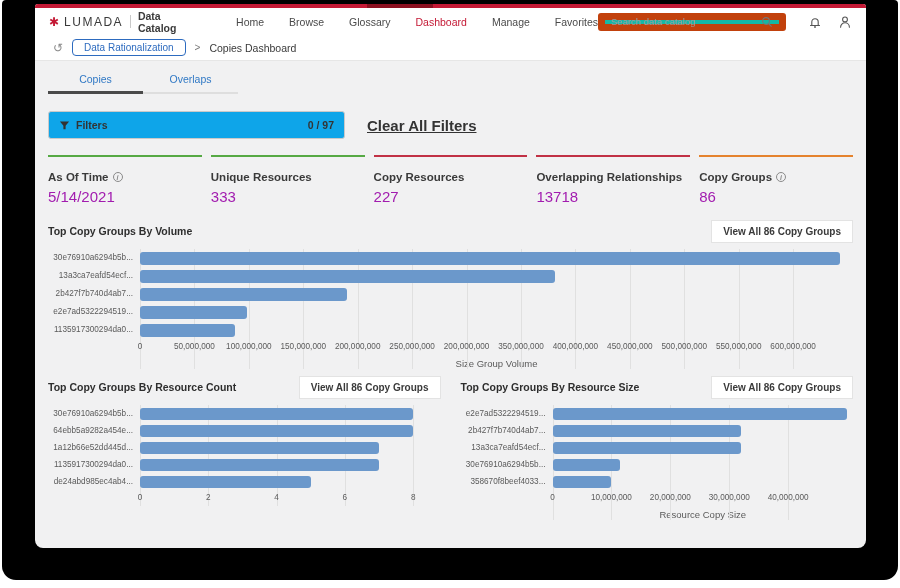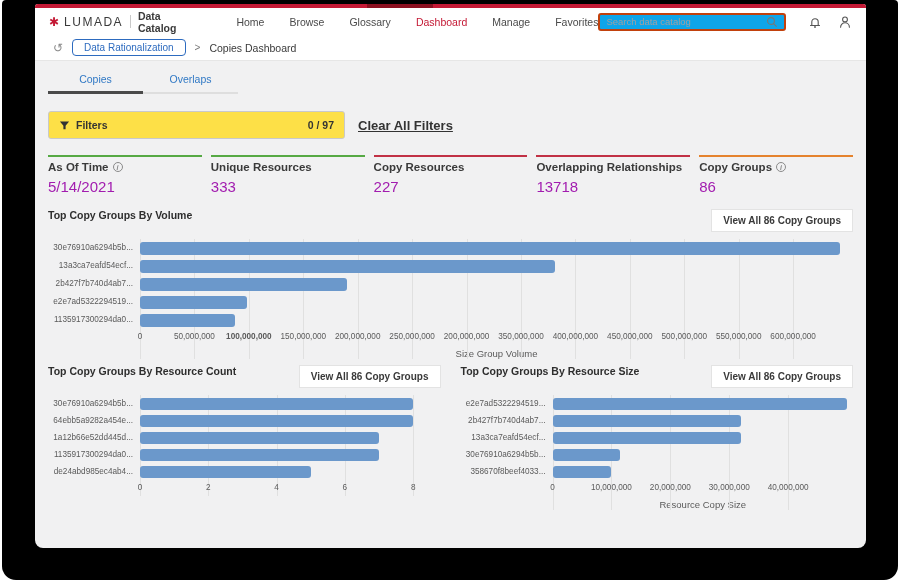--- a/index.html
+++ b/index.html
@@ -15,56 +15,56 @@
   
   .hdr { height:27px; background:#fff; display:flex; align-items:center; padding:0 14px; }
   .logo { display:flex; align-items:center; gap:5px; }
   .logo .burst { color:#c41935; font-size:12px; line-height:1; }
   .logo .lumada { font-size:12px; letter-spacing:1.5px; color:#3a3a3a; }
   .logo .div { width:1px; height:13px; background:#c9c9c9; margin:0 2px; }
   .logo .dc { font-size:10.5px; font-weight:bold; color:#3a3a3a; }
   .nav { display:flex; gap:25px; margin-left:46px; }
   .nav .item { font-size:10.5px; color:#4a4a4a; cursor:pointer; }
   .nav .item.active { color:#c41935; }
-  .search { margin-left:auto; width:202px; height:18px; border:2px solid #c2410c; border-radius:3px; background:#0ea5e9; display:flex; align-items:center; padding:0 6px; }
+  .search { margin-left:auto; width:202px; height:18px; border:7px solid #c2410c; border-radius:3px; background:#14b8a6; display:flex; align-items:center; padding:0 6px; }
   .search input { border:none; outline:none; flex:1; font-size:9.5px; color:#444; font-family:"Liberation Sans",sans-serif; background:transparent; }
   .search input::placeholder { color:#a0a0a0; }
   .hdr-icons { display:flex; align-items:center; gap:16px; margin-left:22px; }
 
   
   .crumb { height:26px; background:#fff; border-bottom:1px solid #e6e6e6; display:flex; align-items:center; padding:0 18px; gap:9px; }
   .hist { color:#8a8a8a; font-size:12px; line-height:1; cursor:pointer; }
   .chip { border:1.5px solid #2d6bbf; color:#2d6bbf; font-size:10px; padding:2px 11px; border-radius:4px; background:#fff; cursor:pointer; }
   .sep { color:#7a7a7a; font-size:10px; }
   .cur { color:#3a3a3a; font-size:10.5px; }
 
   .content { padding:0 13px; }
 
   
   .tabs { display:flex; margin-top:12px; }
   .tab { width:95px; text-align:center; font-size:10.5px; color:#3179c5; padding-bottom:6px; cursor:pointer; border-bottom:2px solid #dedede; }
   .tab.active { border-bottom:3px solid #4a4a4a; }
 
   
   .filters-row { display:flex; align-items:center; margin-top:17px; }
-  .filterbox { width:297px; height:28px; background:#fde047; border:1px solid #c9c9c9; border-radius:3px; display:flex; align-items:center; padding:0 10px; cursor:pointer; }
+  .filterbox { width:297px; height:28px; background:#0ea5e9; border:1px solid #c9c9c9; border-radius:3px; display:flex; align-items:center; padding:0 10px; cursor:pointer; }
   .filterbox .flabel { font-size:10.5px; font-weight:bold; color:#333; margin-left:6px; }
   .filterbox .fcount { margin-left:auto; font-size:10.5px; font-weight:bold; color:#333; }
-  .clear-link { margin-left:13px; font-size:13px; font-weight:bold; color:#333; text-decoration:underline; cursor:pointer; }
+  .clear-link { margin-left:22px; font-size:15px; font-weight:bold; color:#333; text-decoration:underline; cursor:pointer; }
 
   
   .stats { display:flex; gap:9px; margin-top:16px; }
-  .stat { flex:1; border-top:2px solid #888; padding-top:4px; }
+  .stat { flex:1; border-top:2px solid #888; padding-top:14px; }
   .stat .slabel { font-size:11.5px; font-weight:bold; color:#3a3a3a; display:flex; align-items:center; gap:4px; }
   .stat .sval { font-size:15px; color:#a21caf; margin-top:5px; }
   .info { display:inline-block; width:10px; height:10px; border:1px solid #8a8a8a; border-radius:50%; color:#8a8a8a; font-size:7px; line-height:9px; text-align:center; font-style:italic; cursor:pointer; }
 
   
   .chart { margin-top:14px; }
-  .chart-hd { display:flex; align-items:flex-start; height:24px; }
+  .chart-hd { display:flex; align-items:center; height:24px; }
   .chart-title { font-size:10.5px; font-weight:bold; color:#2e2e2e; }
   .viewall { margin-left:auto; background:#fff; border:1px solid #e3e3e3; font-size:10px; font-weight:bold; color:#3a3a3a; padding:5px 11px; cursor:pointer; font-family:"Liberation Sans",sans-serif; }
   .plot-wrap { display:flex; margin-top:6px; }
   .labels-col { width:92px; }
   .labels-col .cat { height:var(--rh); line-height:var(--rh); font-size:8.2px; color:#5a5a5a; text-align:right; padding-right:7px; white-space:nowrap; overflow:hidden; }
   .plot { flex:1; position:relative; }
   .grid { position:absolute; inset:0; }
   .gridline { position:absolute; top:0; bottom:0; width:1px; background:#e0e0e0; }
   .rows { position:relative; }
   .brow { height:var(--rh); display:flex; align-items:center; }
@@ -236,21 +236,21 @@
                 <div class="brow">
                   <div class="bar" style="width: 14.9618%;"></div>
                 </div>
                 <div class="brow">
                   <div class="bar" style="width: 13.2824%;"></div>
                 </div>
               </div>
               <div class="axis">
                 <span class="tick" style="left: 0%;">0</span>
                 <span class="tick" style="left: 7.63359%;">50,000,000</span>
-                <span class="tick" style="left: 15.2672%; font-weight: bold;">100,000,000</span>
+                <span class="tick" style="left: 15.2672%;">100,000,000</span>
                 <span class="tick" style="left: 22.9008%;">150,000,000</span>
                 <span class="tick" style="left: 30.5344%;">200,000,000</span>
                 <span class="tick" style="left: 38.1679%; text-align: right;">250,000,000</span>
                 <span class="tick" style="left: 45.8015%;">200,000,000</span>
                 <span class="tick" style="left: 53.4351%;">350,000,000</span>
                 <span class="tick" style="left: 61.0687%;">400,000,000</span>
                 <span class="tick" style="left: 68.7023%;">450,000,000</span>
                 <span class="tick" style="left: 76.3359%;">500,000,000</span>
                 <span class="tick" style="left: 83.9695%;">550,000,000</span>
                 <span class="tick" style="left: 91.6031%;">600,000,000</span>

